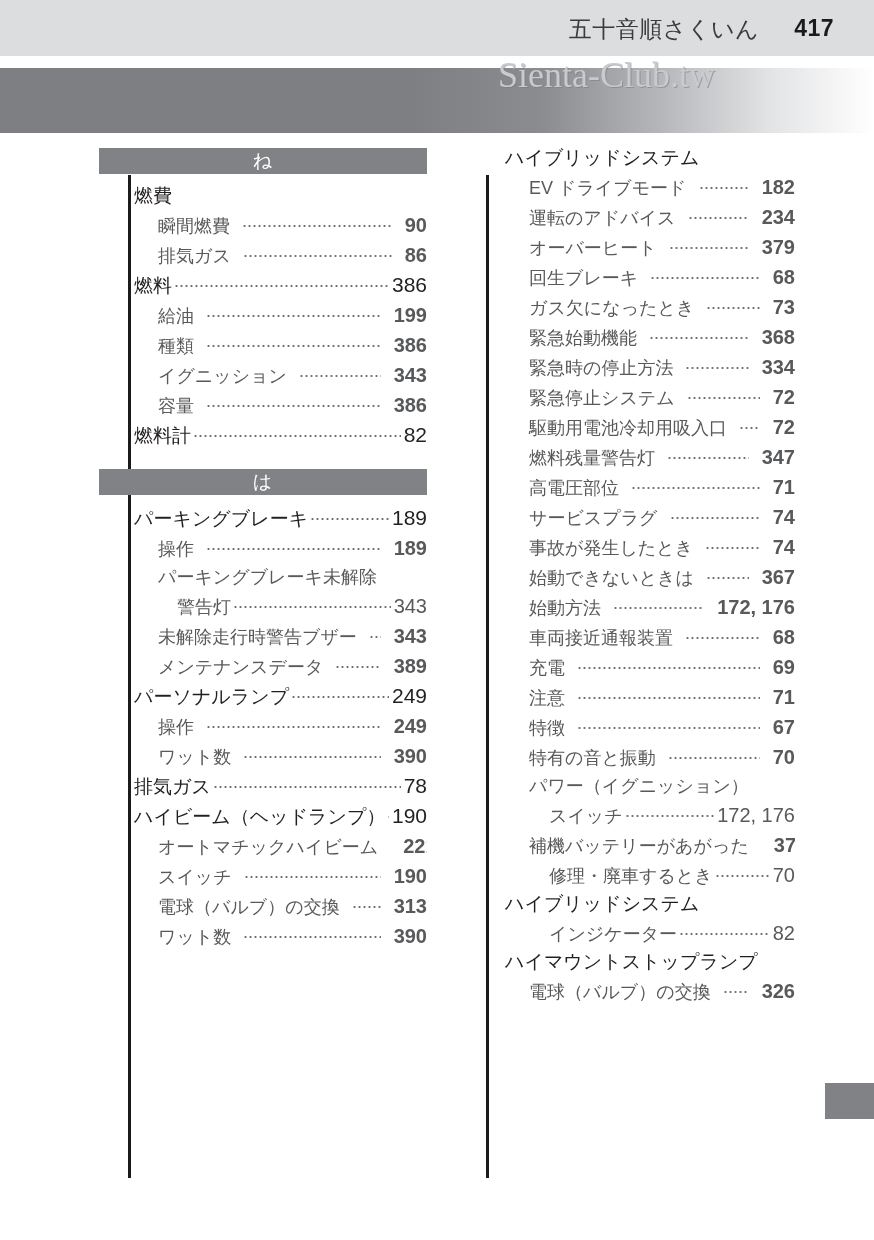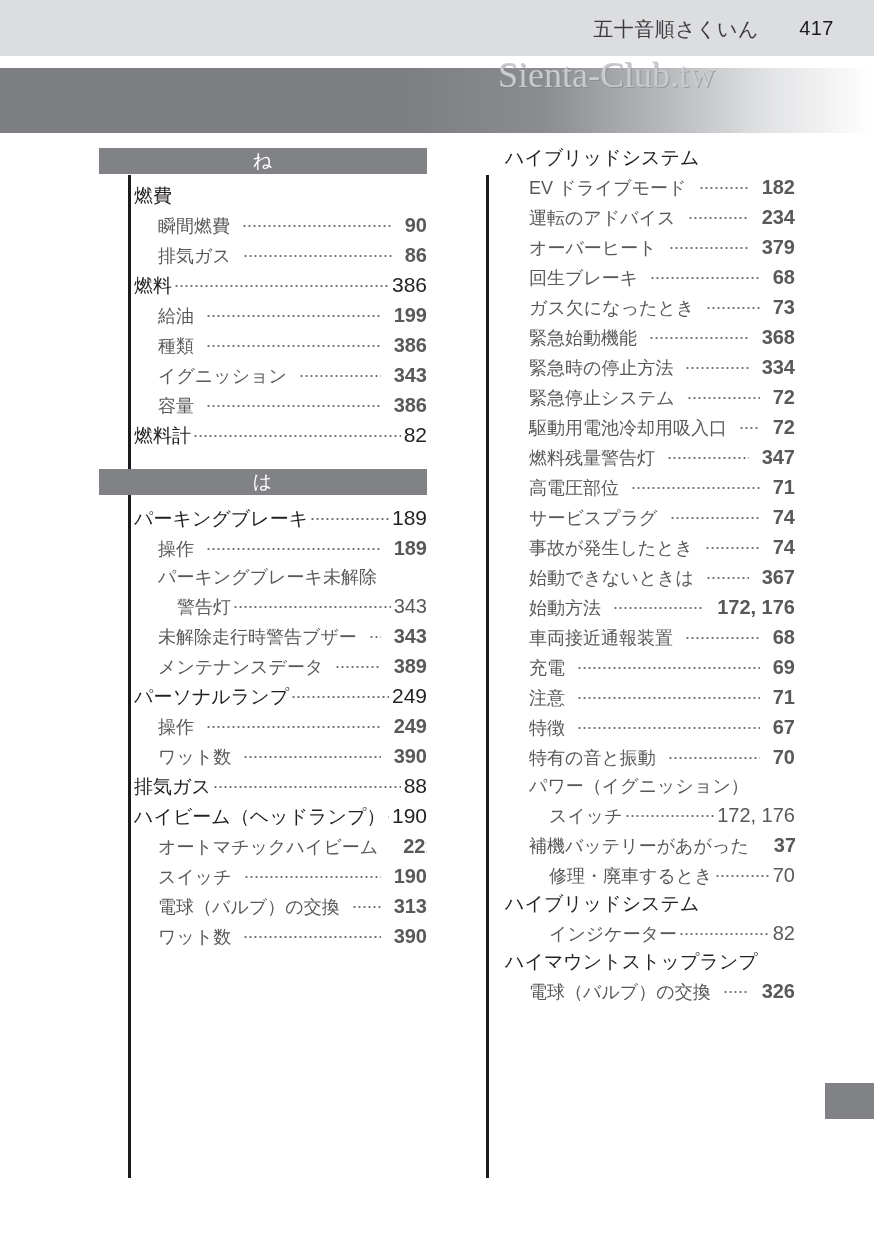--- a/index.html
+++ b/index.html
@@ -20,31 +20,31 @@
   .header-band {
     position: absolute;
     left: 0; top: 0;
     width: 874px; height: 56px;
     background: #dcdddf;
   }
   .header-text {
     position: absolute;
     right: 115px; top: 29px;
     transform: translateY(-50%);
-    font-size: 20px;
+    font-size: 23px;
     letter-spacing: 0.5px;
     color: #3b3b3d;
     white-space: nowrap;
   }
   .header-page {
     position: absolute;
     right: 40px; top: 28px;
     transform: translateY(-50%);
-    font-size: 20px;
-    font-weight: normal;
+    font-size: 23px;
+    font-weight: bold;
     color: #1b1b1d;
     letter-spacing: 0.5px;
   }
 
   .gray-band {
     position: absolute;
     left: 0; top: 68px;
     width: 874px; height: 65px;
     background: linear-gradient(to right,
         #7d7f83 0%,
@@ -275,21 +275,21 @@
         <span class="page">249</span>
       </div>
       <div class="row lv2">
         <span class="label">ワット数</span>
         <span class="dots"></span>
         <span class="page">390</span>
       </div>
       <div class="row lv1">
         <span class="label">排気ガス</span>
         <span class="dots"></span>
-        <span class="page">88</span>
+        <span class="page">78</span>
       </div>
       <div class="row lv1">
         <span class="label">ハイビーム（ヘッドランプ）</span>
         <span class="dots"></span>
         <span class="page">190</span>
       </div>
       <div class="row lv2">
         <span class="label">オートマチックハイビーム</span>
         <span class="dots"></span>
         <span class="page">221</span>

